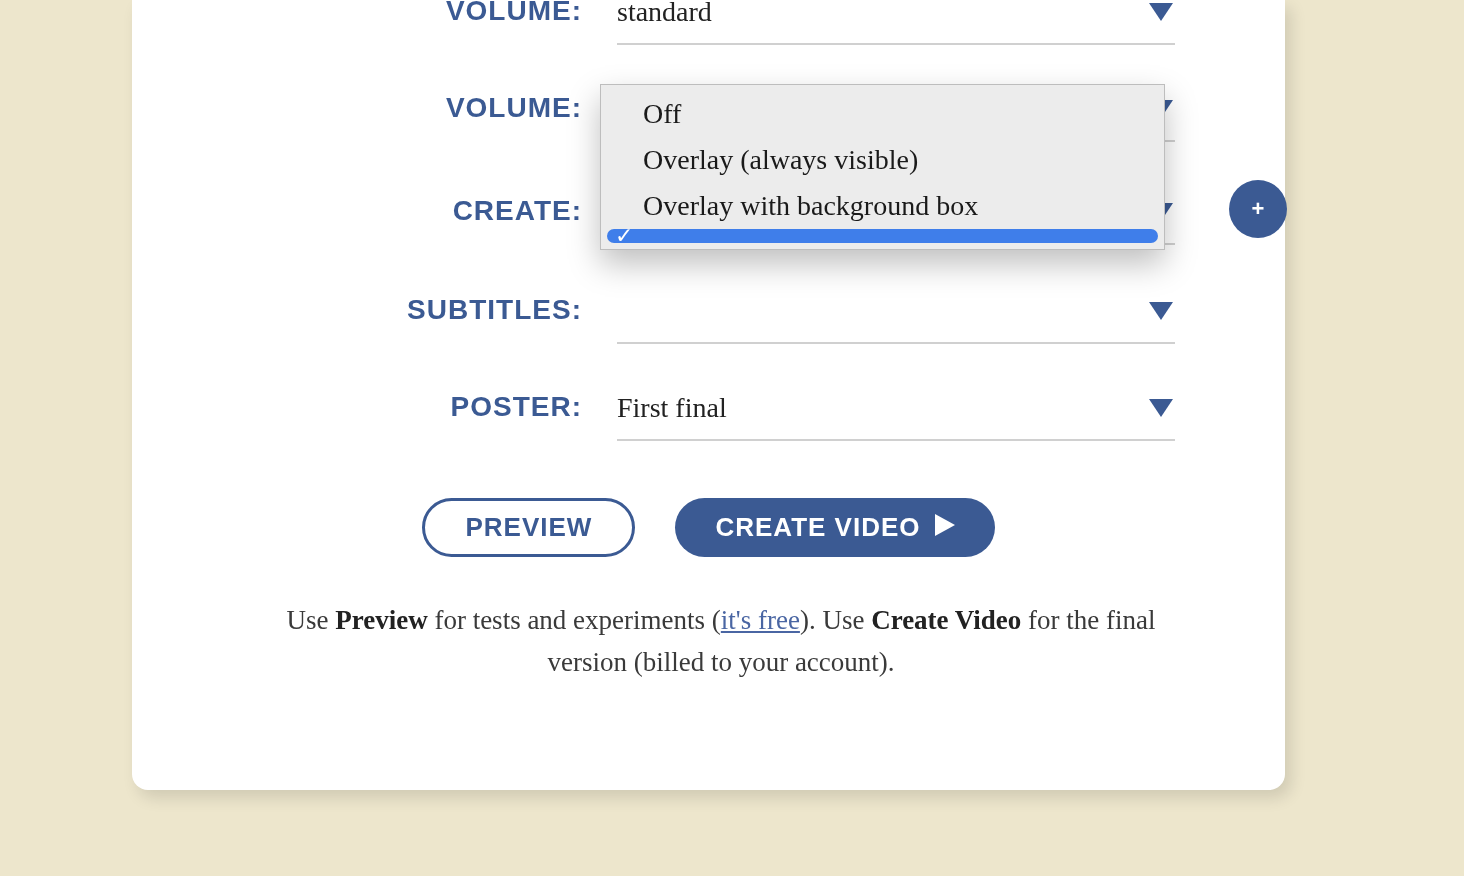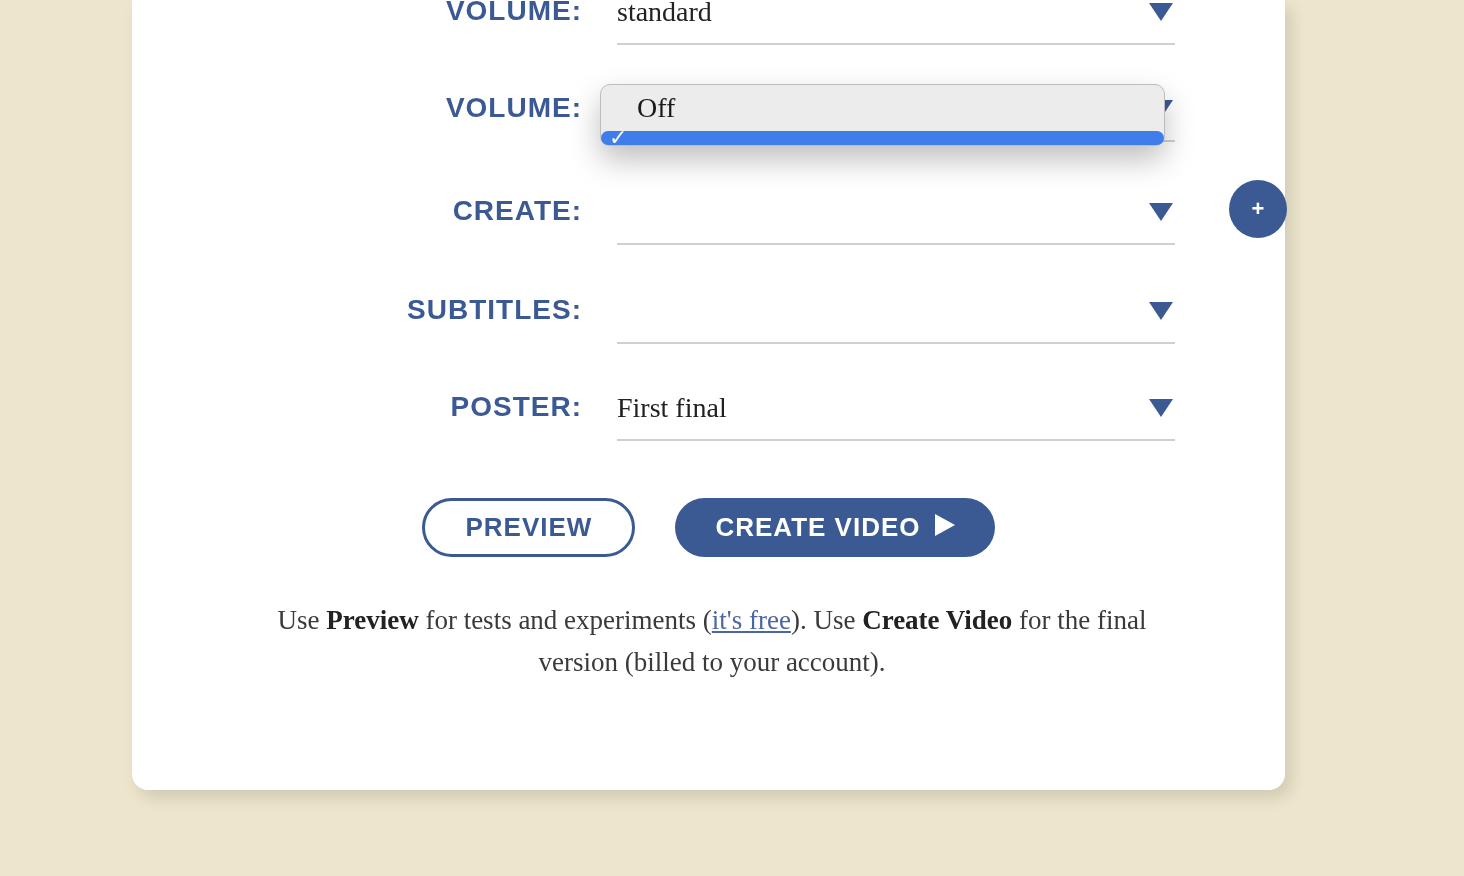--- a/index.html
+++ b/index.html
@@ -72,22 +72,23 @@
       font-weight: bold;
       font-size: 22px;
     }
     .dropdown {
       position: absolute;
       left: 468px;
       top: 84px;
       width: 565px;
       background: #ececec;
       border: 1px solid #bdbdbd;
-      border-radius: 10px;
+      border-radius: 0;
       box-shadow: 0 14px 30px rgba(0,0,0,0.25);
+      padding: 6px;
       z-index: 50;
     }
     .dropdown-item {
       font-size: 28px;
       color: #1a1a1a;
       padding: 7px 12px 7px 36px;
       border-radius: 7px;
       cursor: pointer;
       position: relative;
       white-space: nowrap;
@@ -132,21 +133,21 @@
       padding: 11px 40px;
     }
     .btn-primary {
       background: #3b5a93;
       color: #fff;
       border: none;
     }
     .hint {
       position: absolute;
       top: 600px;
-      left: 140px;
+      left: 149px;
       width: 880px;
       text-align: center;
       font-size: 27px;
       color: #3a3a3a;
       line-height: 1.55;
     }
     .hint strong { font-weight: bold; color: #222; }
     .hint a { color: #4a66a3; text-decoration: underline; }
   </style>
 </head>
@@ -209,20 +210,22 @@
       <span class="caret">
           <svg width="24" height="20">
             <polygon points="0,0 24,0 12,18" fill="#3b5a93"></polygon>
           </svg>
         </span>
     </div>
   </div>
 
   <div class="dropdown">
     <div class="dropdown-item">Off</div>
+    <div class="dropdown-item">Overlay (always visible)</div>
+    <div class="dropdown-item">Overlay with background box</div>
     <div class="dropdown-item selected">
       <span class="check">✓</span>
     </div>
   </div>
 
   <div class="buttons">
     <button class="btn btn-outline">
       <span>PREVIEW</span>
     </button>
     <button class="btn btn-primary">

